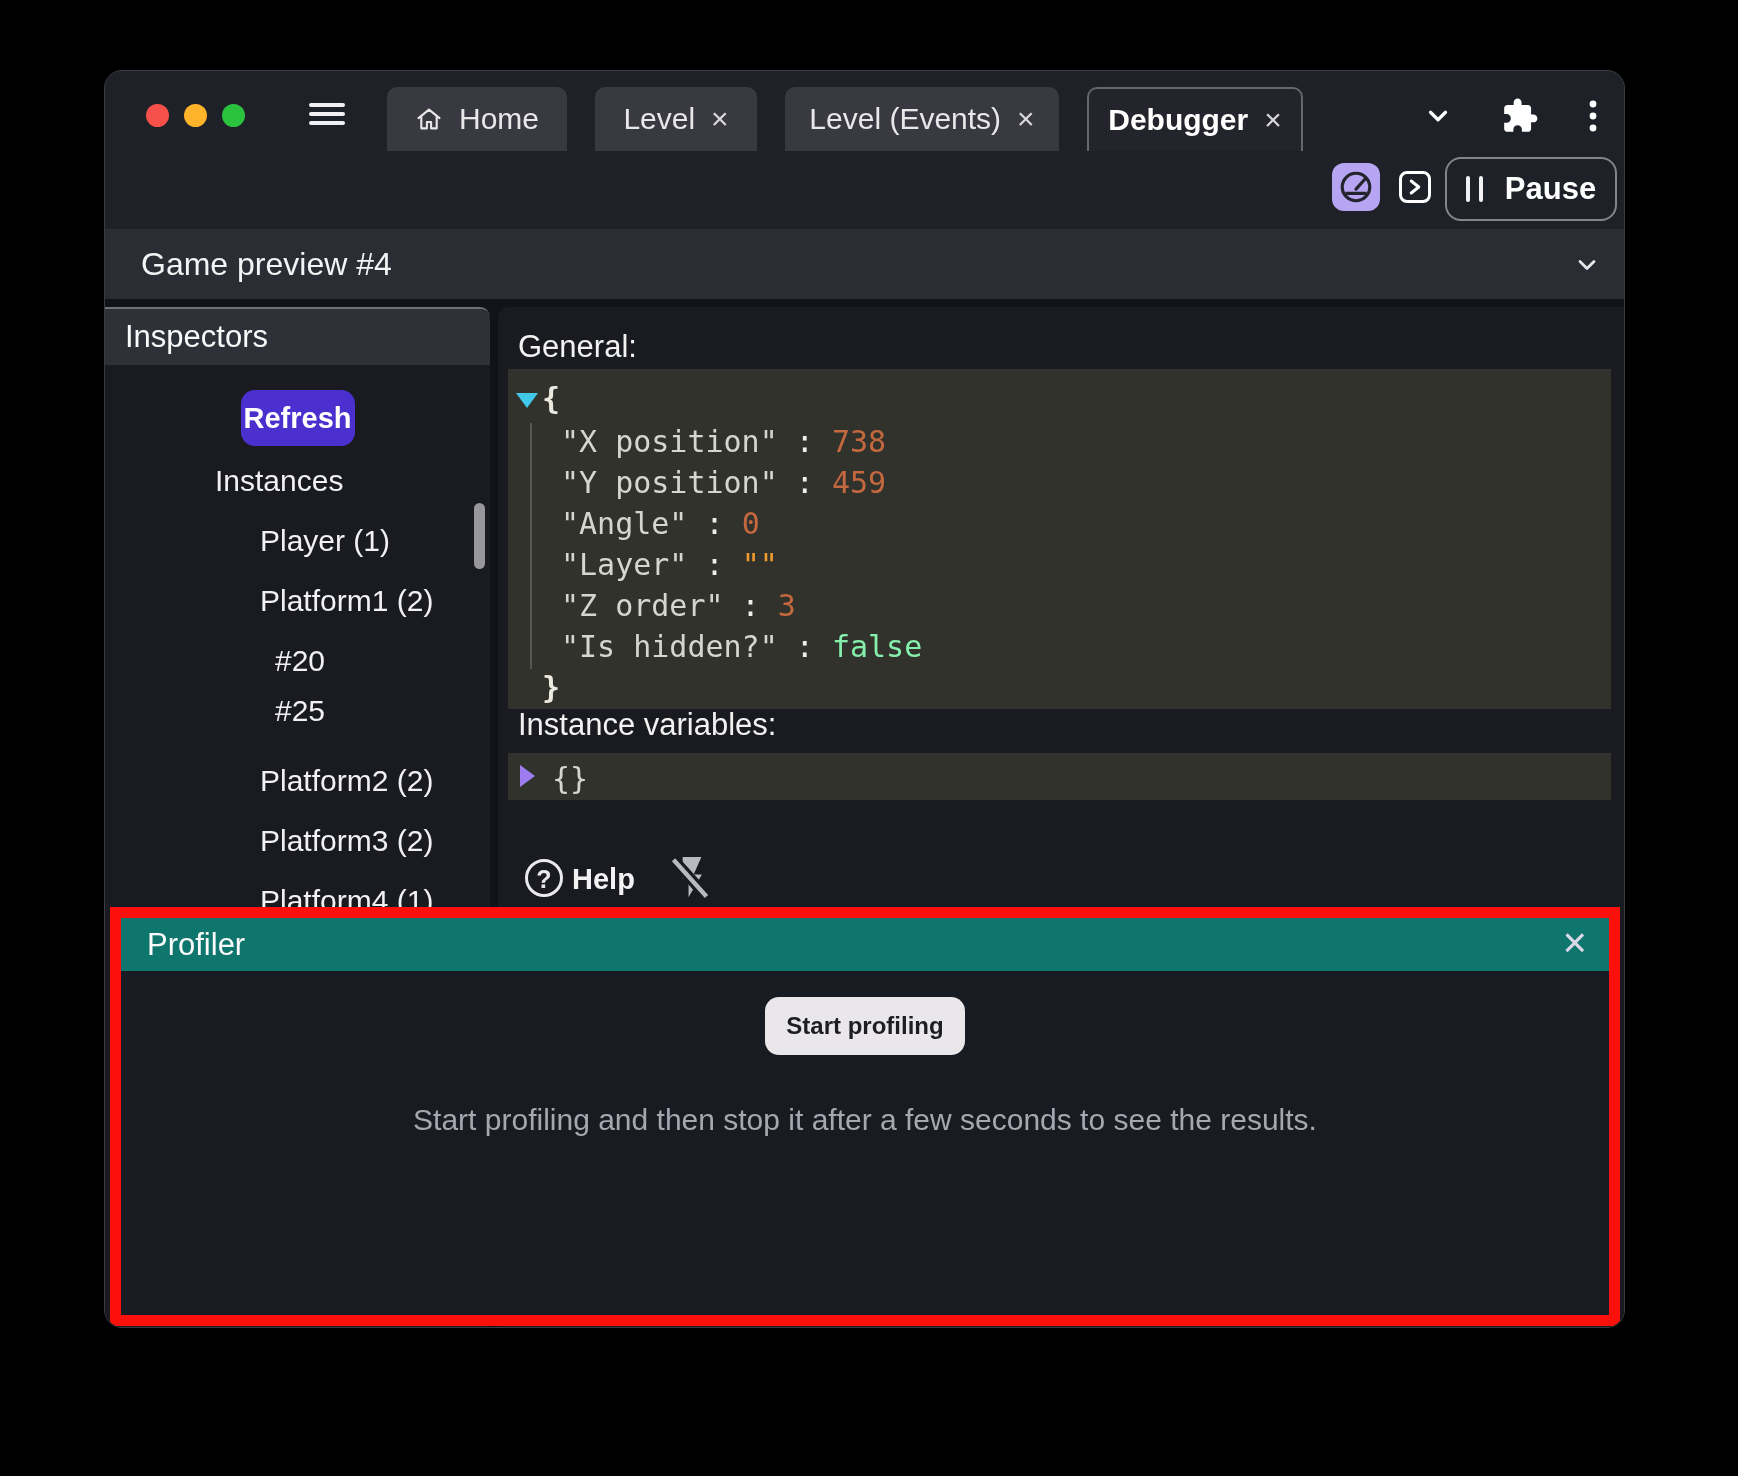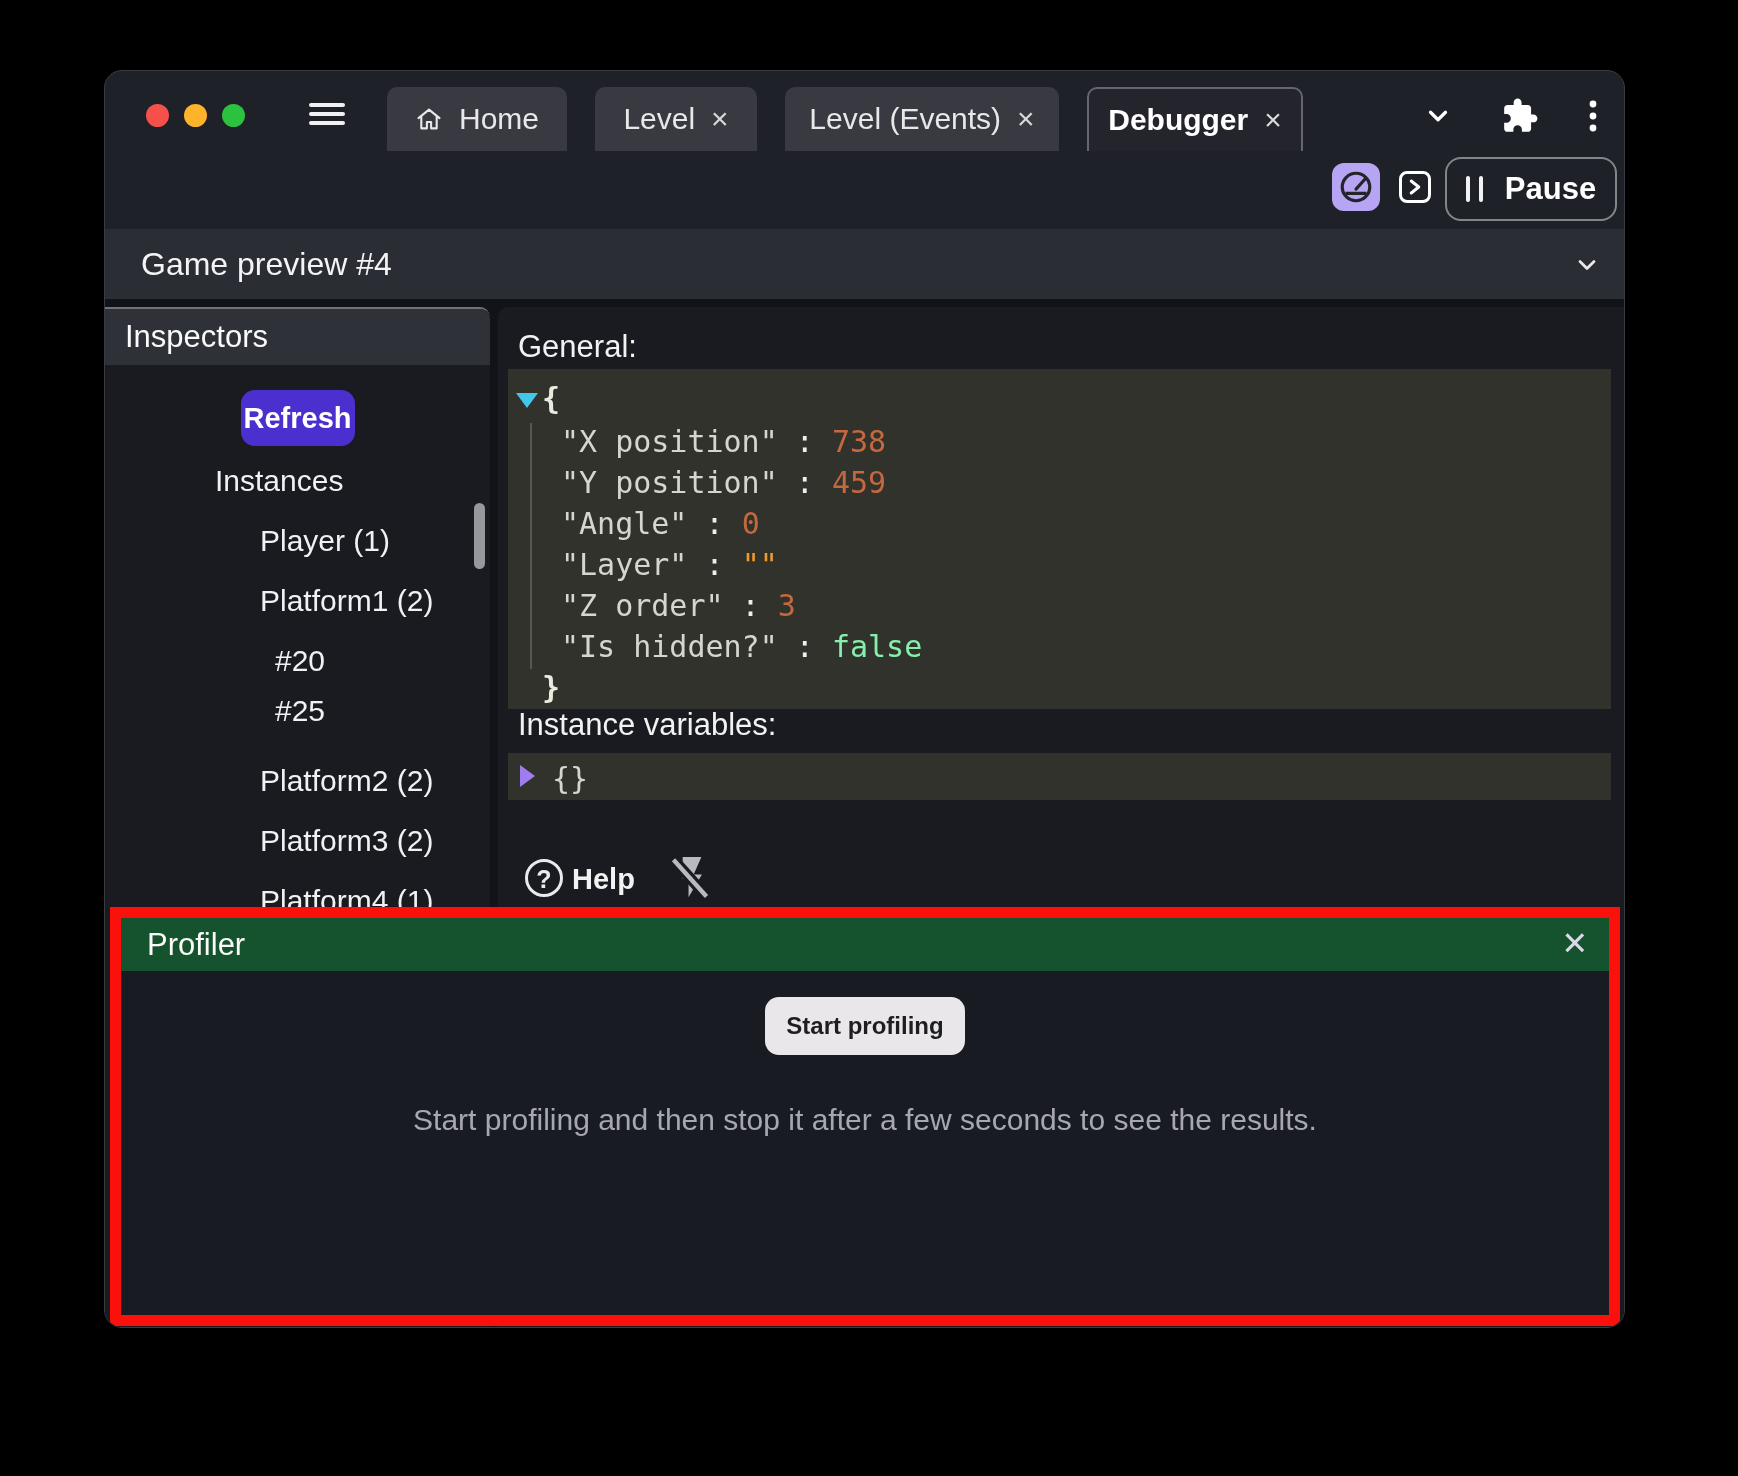--- a/index.html
+++ b/index.html
@@ -88,21 +88,21 @@
 
   .help-row { position:absolute; left:0; top:548px; height:50px; }
   .help-circle { position:absolute; left:27px; top:4px; width:38px; height:38px; border:3px solid #e9e9ee;
     border-radius:50%; color:#e9e9ee; font-size:25px; font-weight:bold; text-align:center; line-height:34px; cursor:pointer; }
   .help-label { position:absolute; left:74px; top:8px; color:#f2f2f2; font-size:29px; font-weight:bold; cursor:pointer; }
   .flash-off { position:absolute; left:170px; top:0px; cursor:pointer; }
 
   
   .profiler { position:absolute; left:5px; top:836px; right:4px; height:419px;
     border:11px solid #fb100c; background:#191b22; z-index:5; }
-  .profiler-header { height:53px; background:#14532d; position:relative; }
+  .profiler-header { height:53px; background:#0f766e; position:relative; }
   .profiler-header .title { display:block; padding-left:26px; line-height:53px; color:#fafafa; font-size:31px; }
   .profiler-close { position:absolute; right:22px; top:0; line-height:50px; font-size:42px; font-weight:200;
     color:#dbd9e8; cursor:pointer; }
   .profiler-body { text-align:center; }
   .start-btn { margin-top:26px; width:200px; height:58px; background:#e9e7e9; border:none; border-radius:14px;
     font-size:24px; font-weight:bold; color:#1e1e22; font-family:"Liberation Sans", sans-serif; cursor:pointer; }
   .profiler-hint { margin-top:48px; color:#a7a7b0; font-size:30px; }
 </style>
 </head>
 <body>

